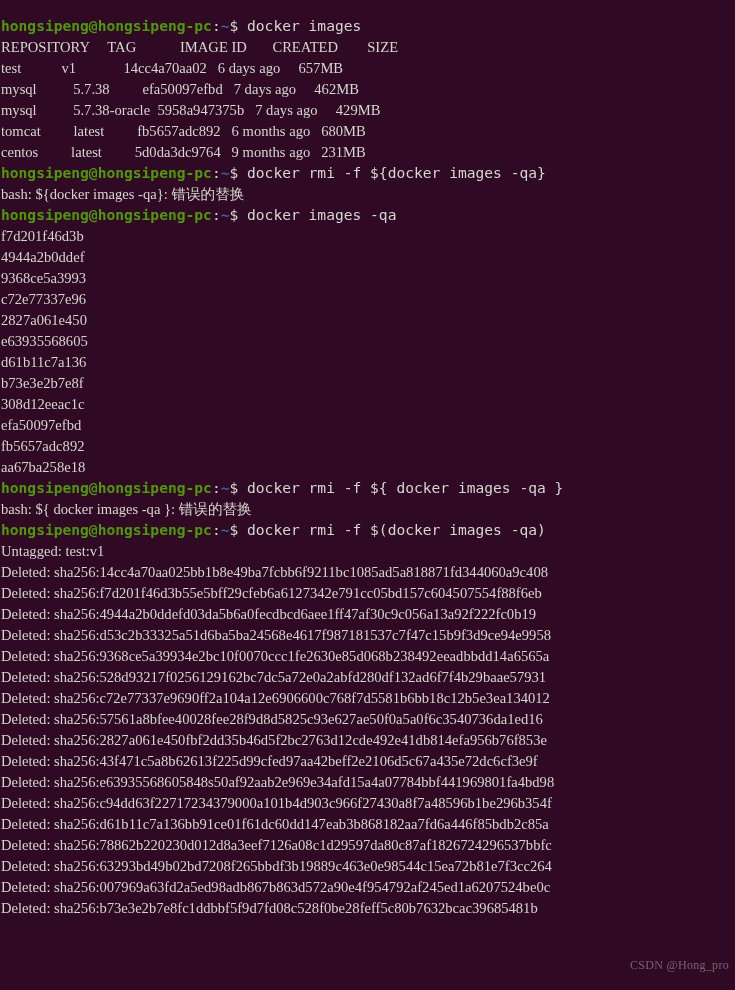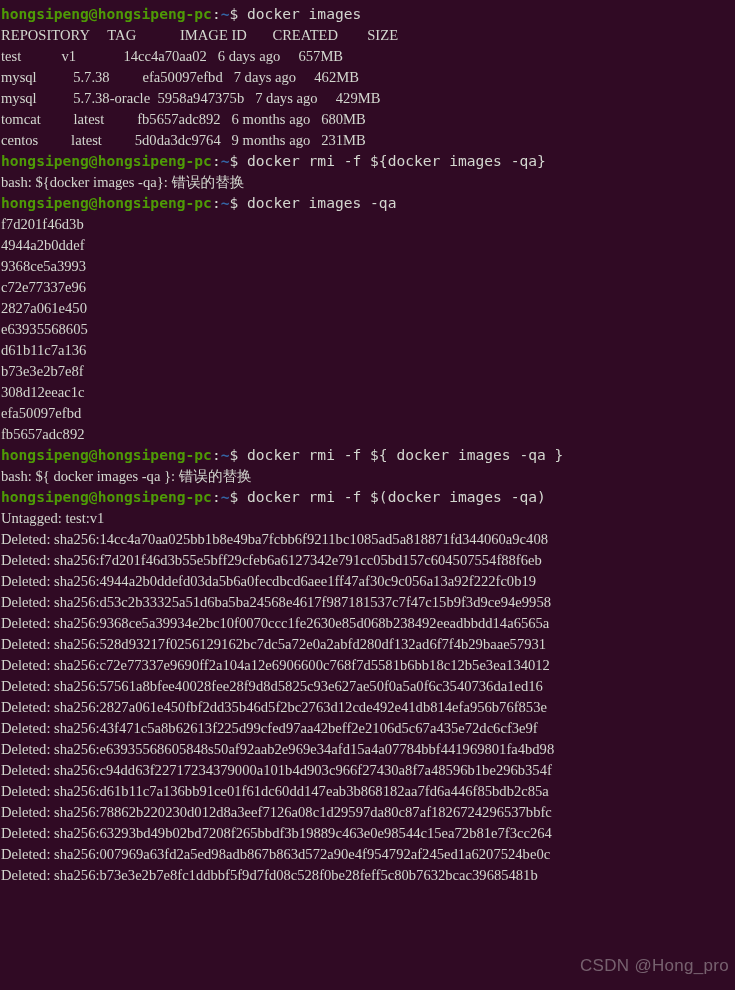--- a/index.html
+++ b/index.html
@@ -11,21 +11,21 @@
     width: 735px;
     height: 990px;
     background: #300a24;
     color: #d3d7cf;
     font-family: "DejaVu Sans Mono", "Liberation Mono", monospace;
     font-size: 14.6px;
     line-height: 21px;
     position: relative;
     overflow: hidden;
     box-sizing: border-box;
-    padding: 3px 0 0 1px;
+    padding: 15px 0 0 1px;
     letter-spacing: 0px;
     -webkit-font-smoothing: antialiased;
   }
   .line {
     white-space: pre;
     height: 21px;
     line-height: 21px;
     font-size: 14.6px;
   }
   .prompt-user {
@@ -45,22 +45,22 @@
   .out {
     color: #d3d7cf;
     font-family: Liberation Serif, serif;
   }
   .watermark {
     position: absolute;
     right: 6px;
     bottom: 14px;
     color: #b0a8ac;
     opacity: 0.55;
-    font-size: 17px;
-    font-family: Liberation Sans, sans-serif;
+    font-size: 12px;
+    font-family: Liberation Serif, serif;
     pointer-events: none;
     letter-spacing: 0.3px;
   }
 </style>
 </head>
 <body>
 
 <div id="terminal">
   <div id="terminal-output">
       <div class="line"><span class="prompt-user">hongsipeng@hongsipeng-pc</span><span class="prompt-sym">:</span><span class="prompt-path">~</span><span class="prompt-sym">$</span><span class="cmd"> docker images</span></div>
@@ -77,20 +77,21 @@
       <div class="line"><span class="out">4944a2b0ddef</span></div>
       <div class="line"><span class="out">9368ce5a3993</span></div>
       <div class="line"><span class="out">c72e77337e96</span></div>
       <div class="line"><span class="out">2827a061e450</span></div>
       <div class="line"><span class="out">e63935568605</span></div>
       <div class="line"><span class="out">d61b11c7a136</span></div>
       <div class="line"><span class="out">b73e3e2b7e8f</span></div>
       <div class="line"><span class="out">308d12eeac1c</span></div>
       <div class="line"><span class="out">efa50097efbd</span></div>
       <div class="line"><span class="out">fb5657adc892</span></div>
+      <div class="line"><span class="out">aa67ba258e18</span></div>
       <div class="line"><span class="prompt-user">hongsipeng@hongsipeng-pc</span><span class="prompt-sym">:</span><span class="prompt-path">~</span><span class="prompt-sym">$</span><span class="cmd"> docker rmi -f ${ docker images -qa }</span></div>
       <div class="line"><span class="out">bash: ${ docker images -qa }: 错误的替换</span></div>
       <div class="line"><span class="prompt-user">hongsipeng@hongsipeng-pc</span><span class="prompt-sym">:</span><span class="prompt-path">~</span><span class="prompt-sym">$</span><span class="cmd"> docker rmi -f $(docker images -qa)</span></div>
       <div class="line"><span class="out">Untagged: test:v1</span></div>
       <div class="line"><span class="out">Deleted: sha256:14cc4a70aa025bb1b8e49ba7fcbb6f9211bc1085ad5a818871fd344060a9c408</span></div>
       <div class="line"><span class="out">Deleted: sha256:f7d201f46d3b55e5bff29cfeb6a6127342e791cc05bd157c604507554f88f6eb</span></div>
       <div class="line"><span class="out">Deleted: sha256:4944a2b0ddefd03da5b6a0fecdbcd6aee1ff47af30c9c056a13a92f222fc0b19</span></div>
       <div class="line"><span class="out">Deleted: sha256:d53c2b33325a51d6ba5ba24568e4617f987181537c7f47c15b9f3d9ce94e9958</span></div>
       <div class="line"><span class="out">Deleted: sha256:9368ce5a39934e2bc10f0070ccc1fe2630e85d068b238492eeadbbdd14a6565a</span></div>
       <div class="line"><span class="out">Deleted: sha256:528d93217f0256129162bc7dc5a72e0a2abfd280df132ad6f7f4b29baae57931</span></div>

